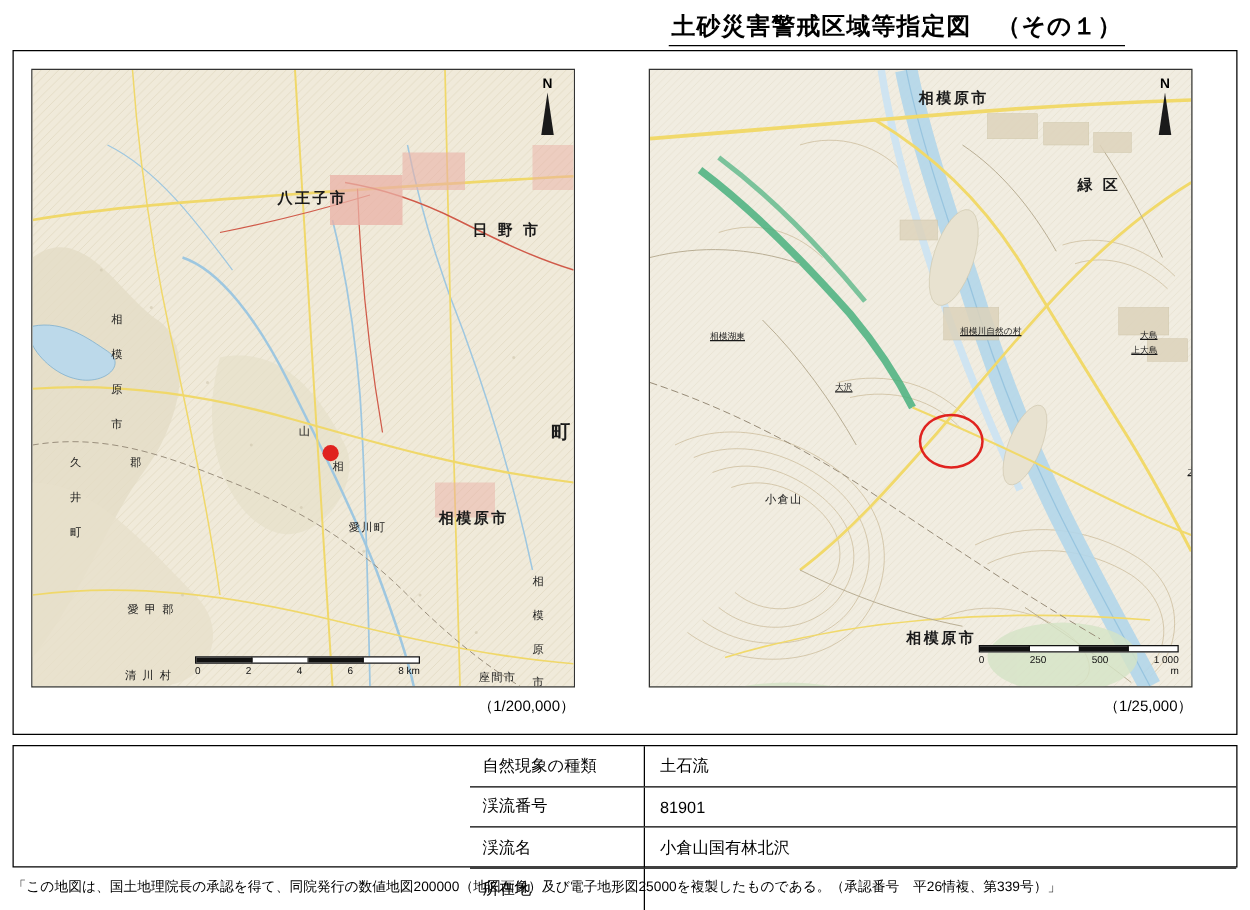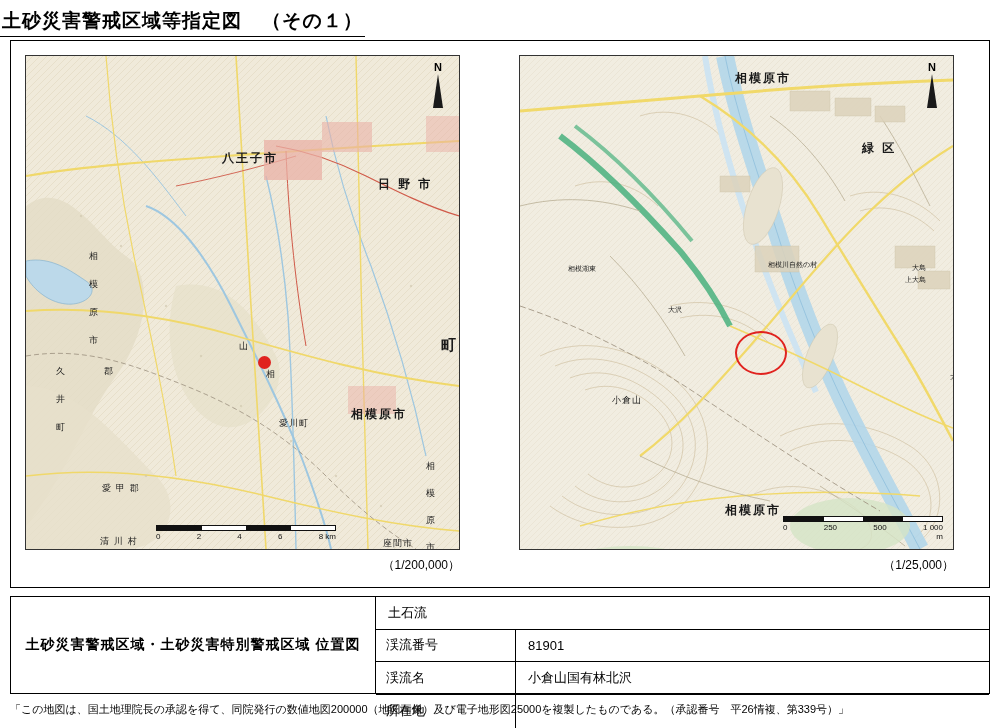--- a/index.html
+++ b/index.html
@@ -19,21 +19,21 @@
     position: relative;
     width: 1000px;
     height: 728px;
   }
   
   .title {
     position: absolute;
     top: 8px;
     left: 0;
     width: 900px;
-    text-align: left;
+    text-align: right;
     font-size: 19px;
     font-weight: bold;
     letter-spacing: 1px;
     color: #000;
   }
   .title .title-underline {
     border-bottom: 1.5px solid #000;
     display: inline-block;
     padding: 0 2px 2px 2px;
   }
@@ -142,21 +142,21 @@
   .pname {
     position: absolute;
     font-family: "DejaVu Sans", sans-serif;
     color: #1a1a1a;
     white-space: nowrap;
     line-height: 1;
   }
   .pname.big { font-size: 15px; font-weight: bold; letter-spacing: 3px; }
   .pname.mid { font-size: 12px; font-weight: bold; letter-spacing: 2px; text-align: right; }
   .pname.sm  { font-size: 9px; letter-spacing: 1px; }
-  .pname.xs  { font-size: 7px; }
+  .pname.xs  { font-size: 7px; text-decoration: underline; }
 
   
   .info-table {
     position: absolute;
     left: 10px;
     top: 596px;
     width: 980px;
     height: 98px;
     border: 1px solid #000;
     box-sizing: border-box;
@@ -434,23 +434,23 @@
         </div>
         <div style="text-align:right; font-size:8px;">m</div>
       </div>
     </div>
 
     <div class="map-caption cap-left">（1/200,000）</div>
     <div class="map-caption cap-right">（1/25,000）</div>
   </div>
 
   <div class="info-table">
-    <div class="info-left">土砂災害警戒区域・土砂災害特別警戒区域  位置図</div>
     <div class="info-right">
       <div class="info-row">
+        <div class="info-key">自然現象の種類</div>
         <div class="info-val">土石流</div>
       </div>
       <div class="info-row">
         <div class="info-key">渓流番号</div>
         <div class="info-val">81901</div>
       </div>
       <div class="info-row">
         <div class="info-key">渓流名</div>
         <div class="info-val">小倉山国有林北沢</div>
       </div>

